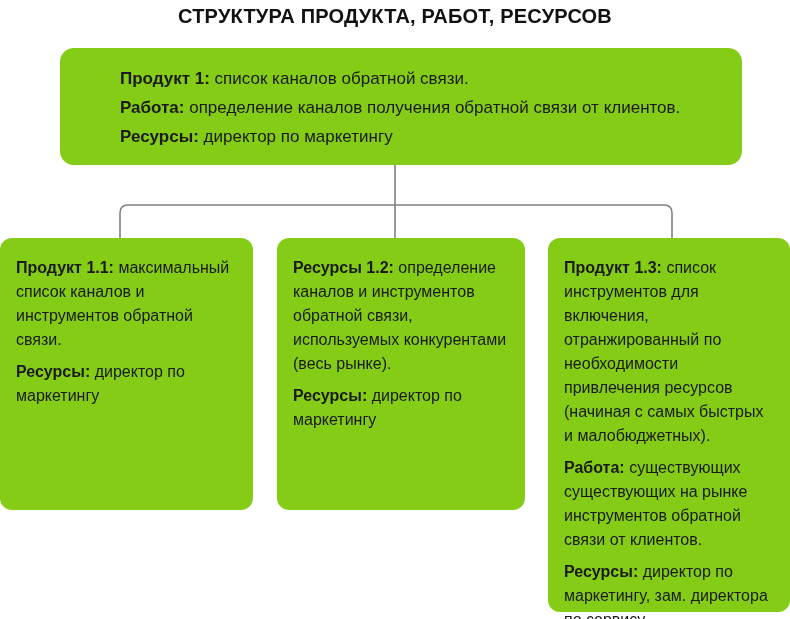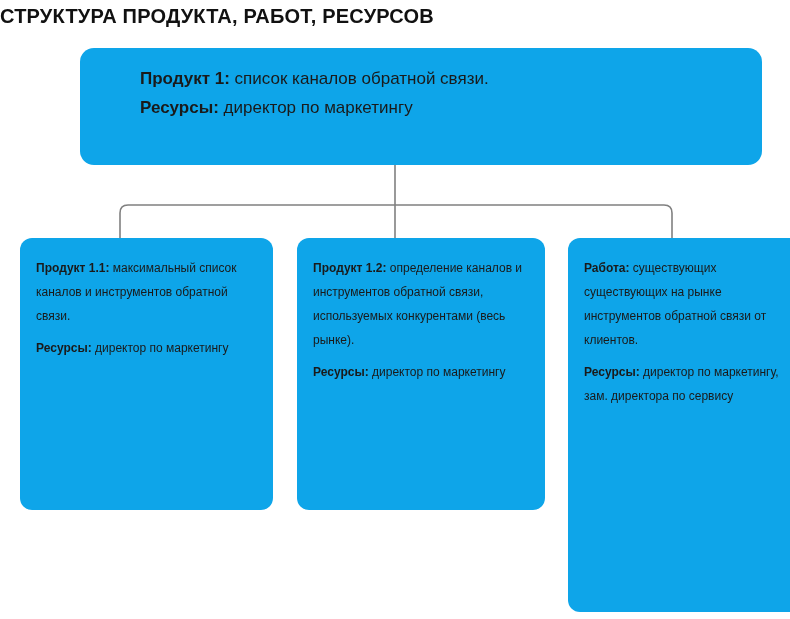--- a/index.html
+++ b/index.html
@@ -20,45 +20,44 @@
     overflow: hidden;
     background: #ffffff;
   }
 
   
   .diagram-title {
     position: absolute;
     left: 0;
     top: 5px;
     width: 790px;
-    text-align: left;
+    text-align: center;
     font-size: 20px;
     font-weight: bold;
     letter-spacing: 0.2px;
     color: #111111;
     white-space: nowrap;
   }
 
   
   .connectors {
     position: absolute;
     left: 0;
     top: 0;
     width: 790px;
     height: 619px;
     pointer-events: none;
   }
 
   
   .node {
     position: absolute;
-    background: #0ea5e9;
+    background: #84cc16;
     border-radius: 12px;
     box-sizing: border-box;
-    margin-left: 20px;
   }
   .node-root {
     left: 60px;
     top: 48px;
     width: 682px;
     height: 117px;
     padding: 16px 24px 16px 60px;
     border-radius: 14px;
   }
   .node-root .para {
@@ -68,21 +67,21 @@
     white-space: nowrap;
   }
   .node-child {
     top: 238px;
     padding: 18px 16px 16px 16px;
   }
   .node-child-1 { left: 0px;   width: 253px; height: 272px; border-radius: 0 12px 12px 0; border-top-left-radius: 12px; border-bottom-left-radius: 12px; }
   .node-child-2 { left: 277px; width: 248px; height: 272px; }
   .node-child-3 { left: 548px; width: 242px; height: 374px; }
   .node-child .para {
-    font-size: 12px;
+    font-size: 16px;
     line-height: 24px;
     margin: 0 0 8px 0;
   }
   .node-child .para:last-child { margin-bottom: 0; }
 
   .lead { font-weight: bold; }
   .rest { font-weight: normal; }
 </style>
 </head>
 <body>
@@ -97,31 +96,33 @@
       <path d="M 395 165 L 395 205"></path>
 
       <path d="M 120 238 L 120 213 Q 120 205 128 205 L 664 205 Q 672 205 672 213 L 672 238"></path>
 
       <path d="M 395 205 L 395 238"></path>
     </g>
   </svg>
 
   <div class="node node-root">
     <p class="para"><span class="lead">Продукт 1:</span><span class="rest"> список каналов обратной связи.</span></p>
+    <p class="para"><span class="lead">Работа:</span><span class="rest"> определение каналов получения обратной связи от клиентов.</span></p>
     <p class="para"><span class="lead">Ресурсы:</span><span class="rest"> директор по маркетингу</span></p>
   </div>
 
   <div class="node node-child node-child-1">
     <p class="para"><span class="lead">Продукт 1.1:</span><span class="rest"> максимальный список каналов и инструментов обратной связи.</span></p>
     <p class="para"><span class="lead">Ресурсы:</span><span class="rest"> директор по маркетингу</span></p>
   </div>
 
   <div class="node node-child node-child-2">
-    <p class="para"><span class="lead">Продукт 1.2:</span><span class="rest"> определение каналов и инструментов обратной связи, используемых конкурентами (весь рынке).</span></p>
+    <p class="para"><span class="lead">Ресурсы 1.2:</span><span class="rest"> определение каналов и инструментов обратной связи, используемых конкурентами (весь рынке).</span></p>
     <p class="para"><span class="lead">Ресурсы:</span><span class="rest"> директор по маркетингу</span></p>
   </div>
 
   <div class="node node-child node-child-3">
+    <p class="para"><span class="lead">Продукт 1.3:</span><span class="rest"> список инструментов для включения, отранжированный по необходимости привлечения ресурсов (начиная с самых быстрых и малобюджетных).</span></p>
     <p class="para"><span class="lead">Работа:</span><span class="rest"> существующих существующих на рынке инструментов обратной связи от клиентов.</span></p>
     <p class="para"><span class="lead">Ресурсы:</span><span class="rest"> директор по маркетингу, зам. директора по сервису</span></p>
   </div>
 
 </div>
 
 </body></html>

